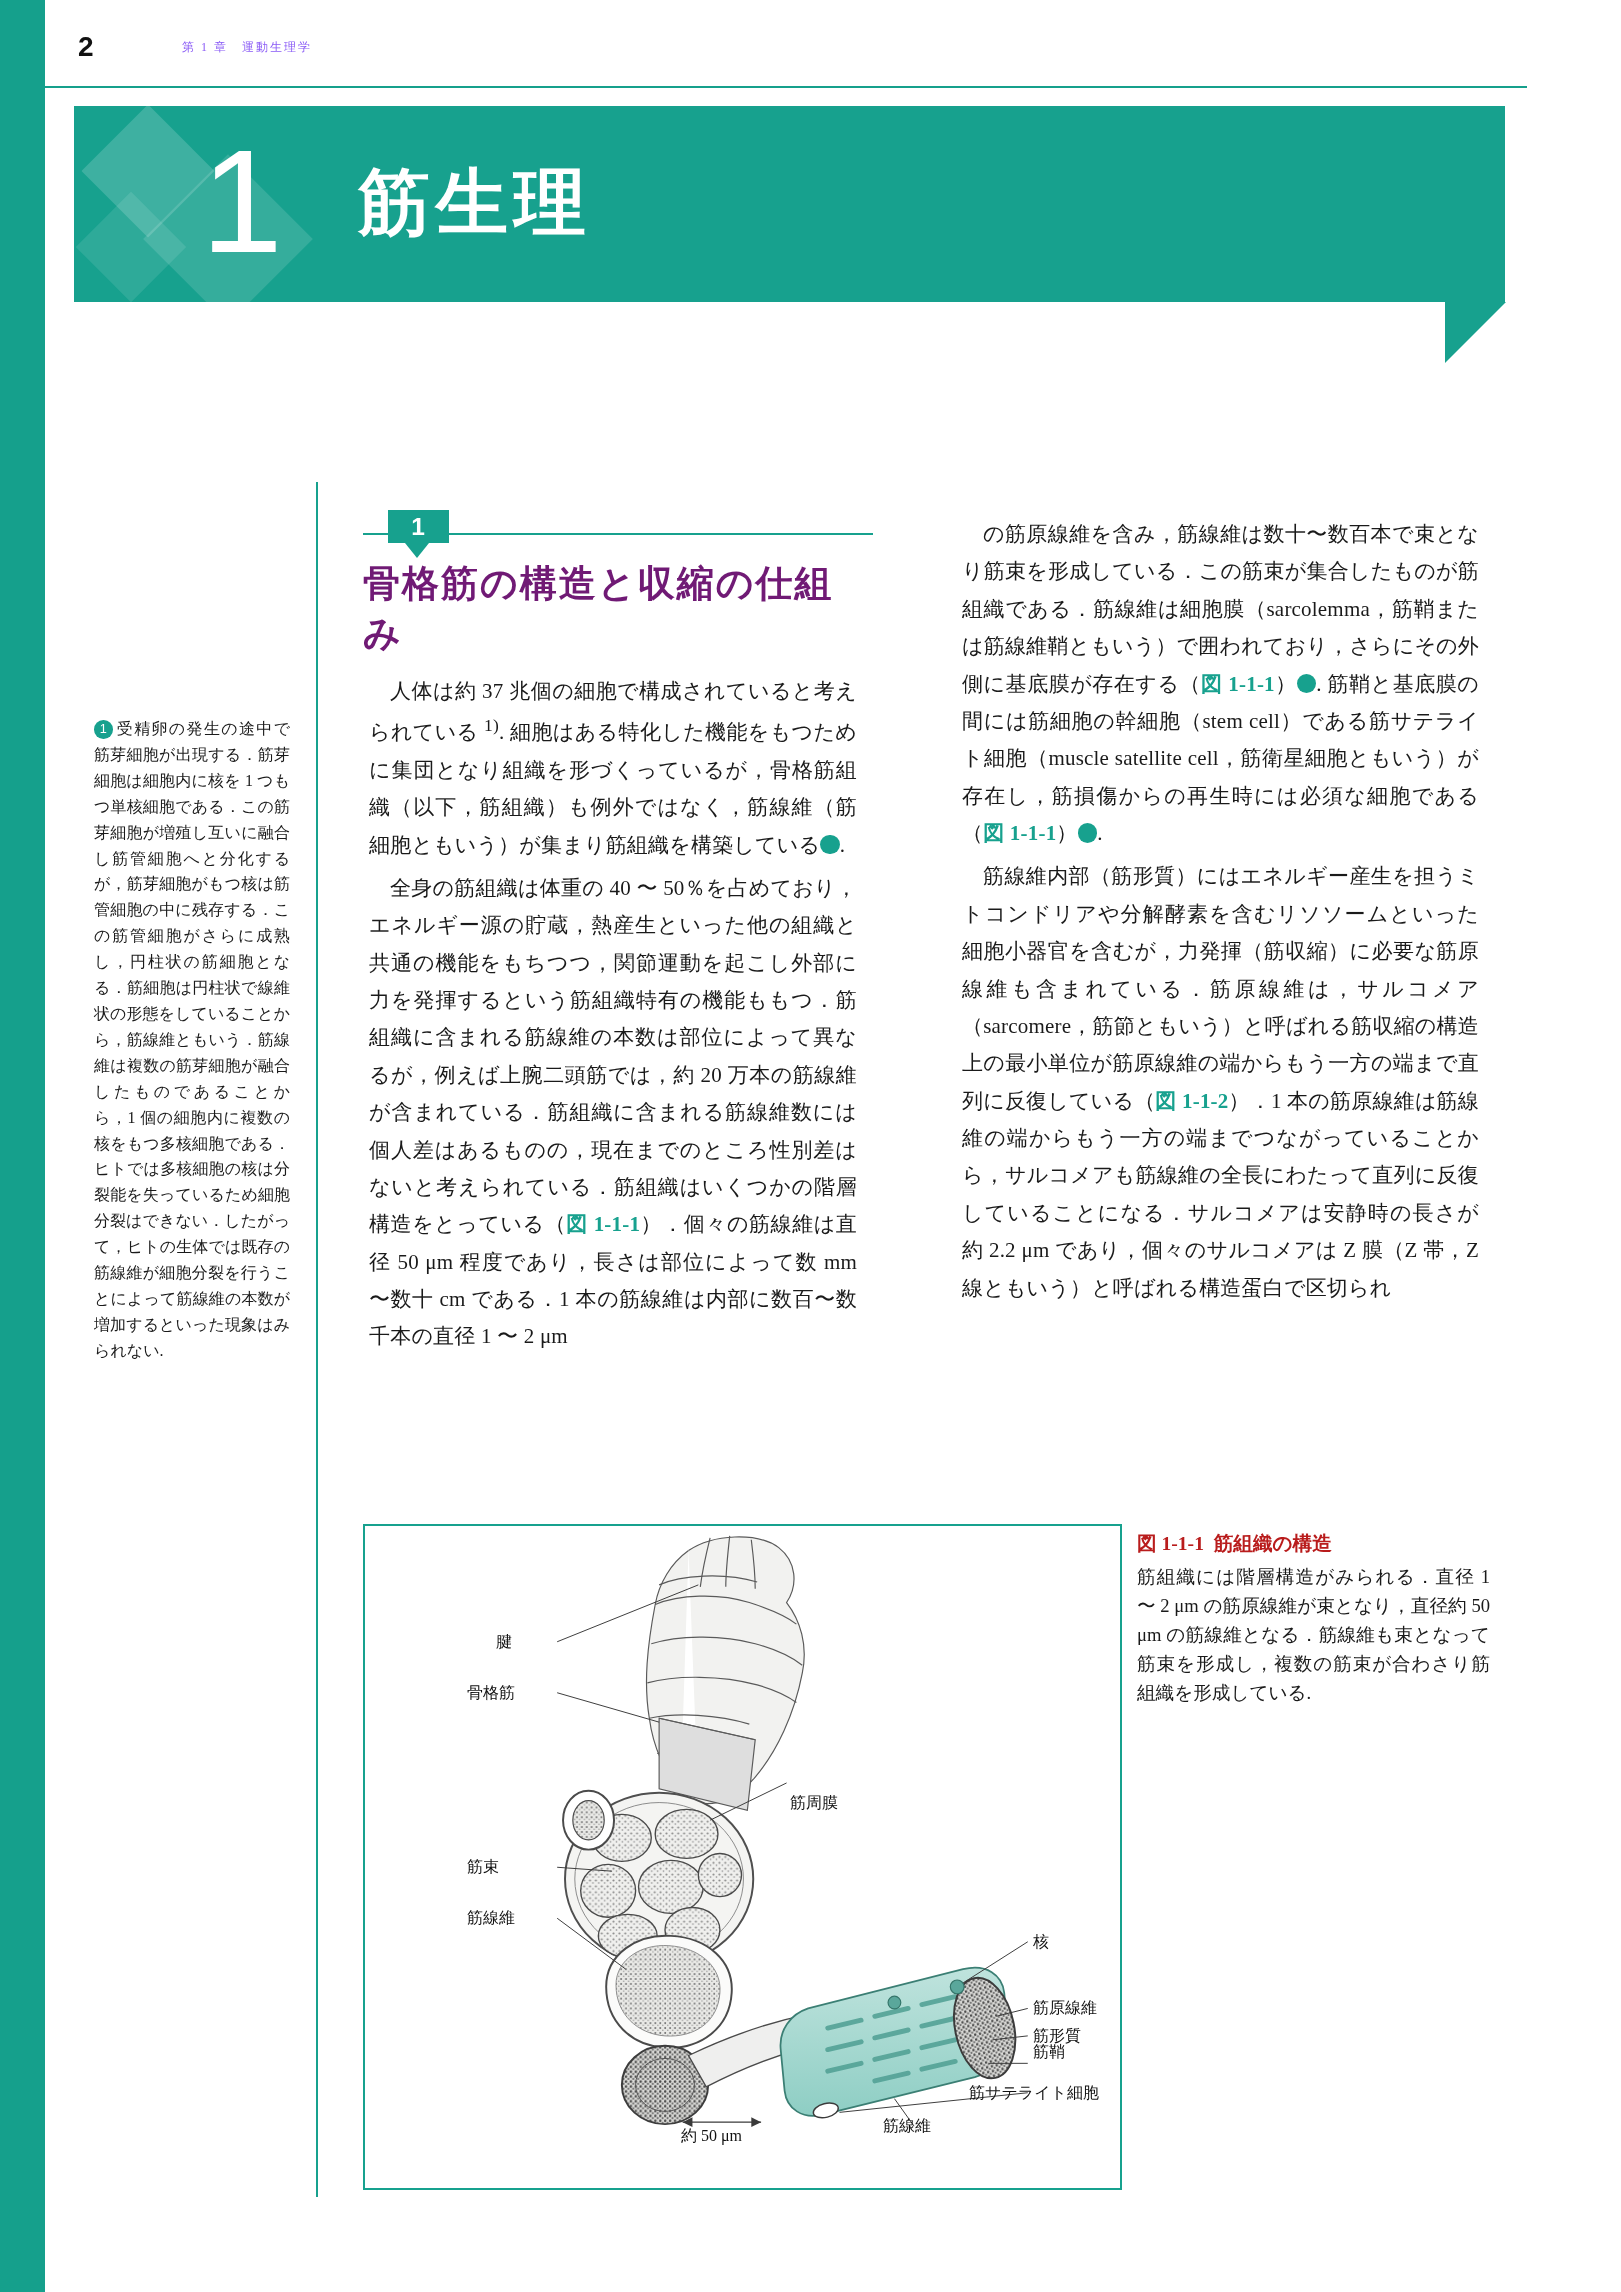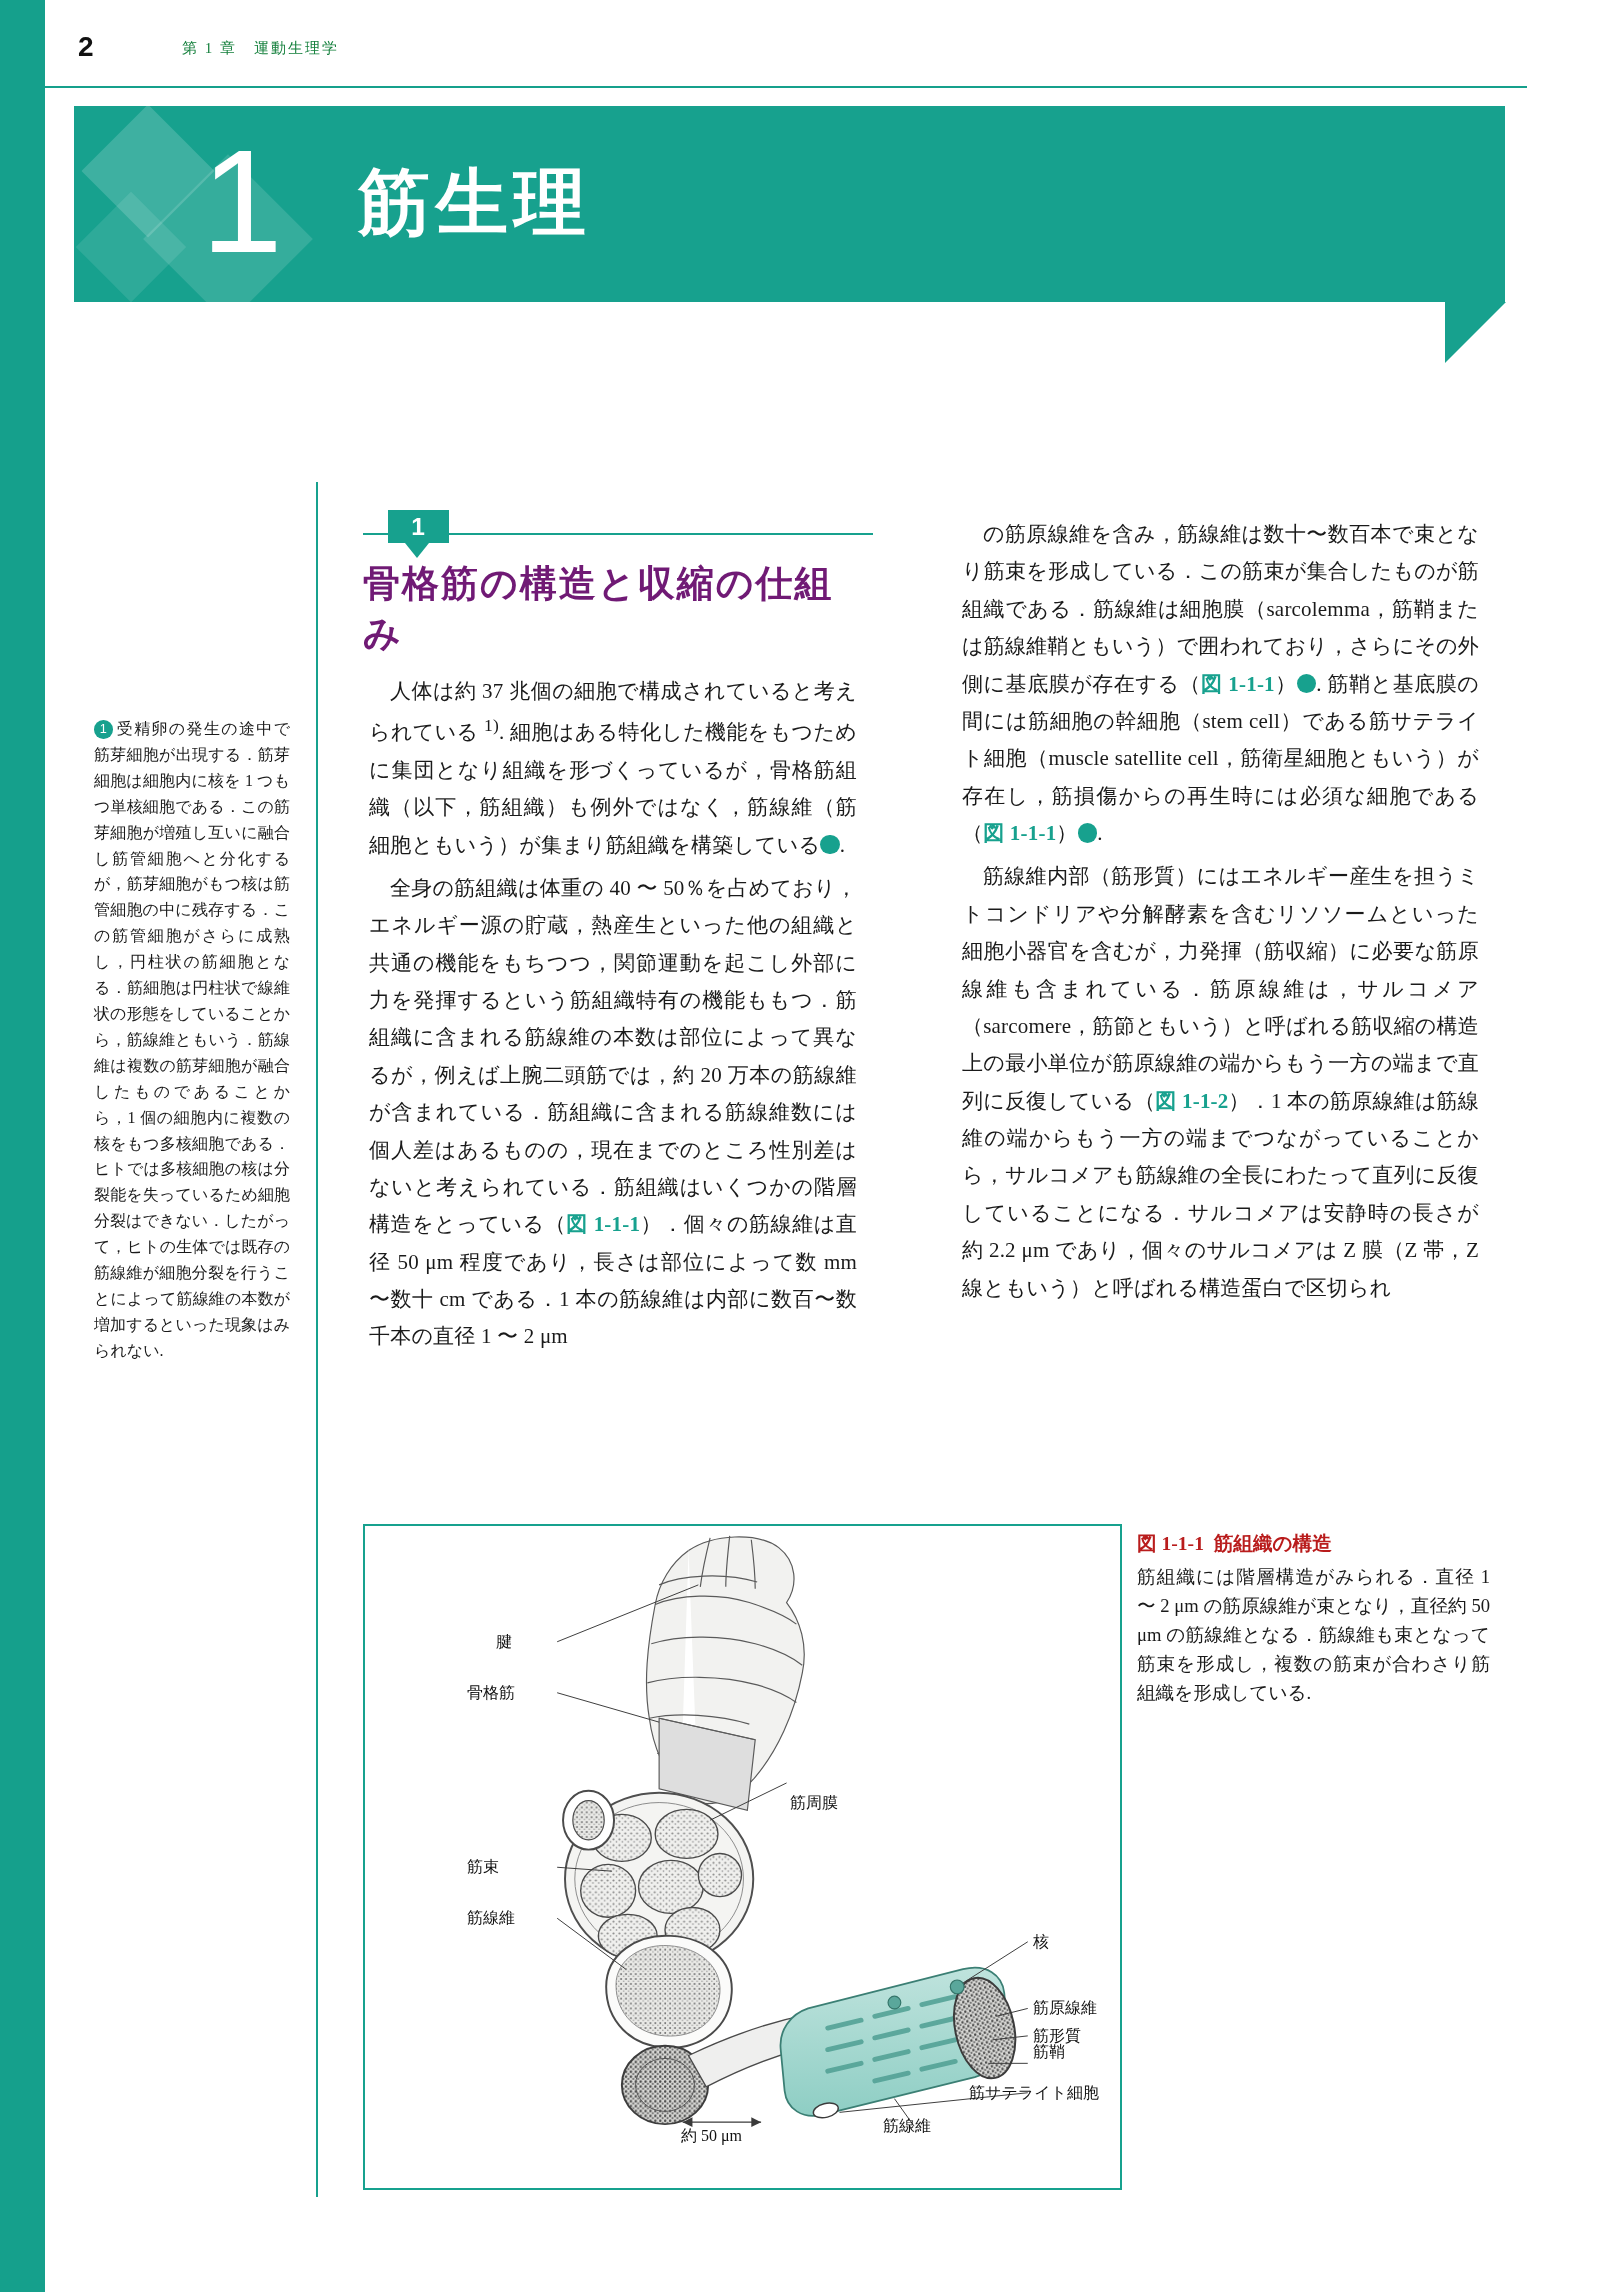--- a/index.html
+++ b/index.html
@@ -20,21 +20,21 @@
   .running-head{
     position:absolute;left:45px;top:27.4px;width:1529px;height:55px;
   }
   .folio{
     position:absolute;left:33px;top:3.9px;
     font-size:28px;font-weight:bold;color:#111;
     font-family:"Liberation Sans","DejaVu Sans",sans-serif;
   }
   .run-title{
     position:absolute;left:137px;top:11.8px;
-    font-size:15px;color:#15803d;letter-spacing:2px;
+    font-size:12px;color:#8b5cf6;letter-spacing:2px;
   }
   .head-rule{
     position:absolute;left:45px;top:86px;width:1482px;height:2px;background:#15a08c;
   }
   
   .banner{
     position:absolute;left:74px;top:106px;width:1431px;height:196px;
     background:#17a18e;
   }
   .banner:after{

